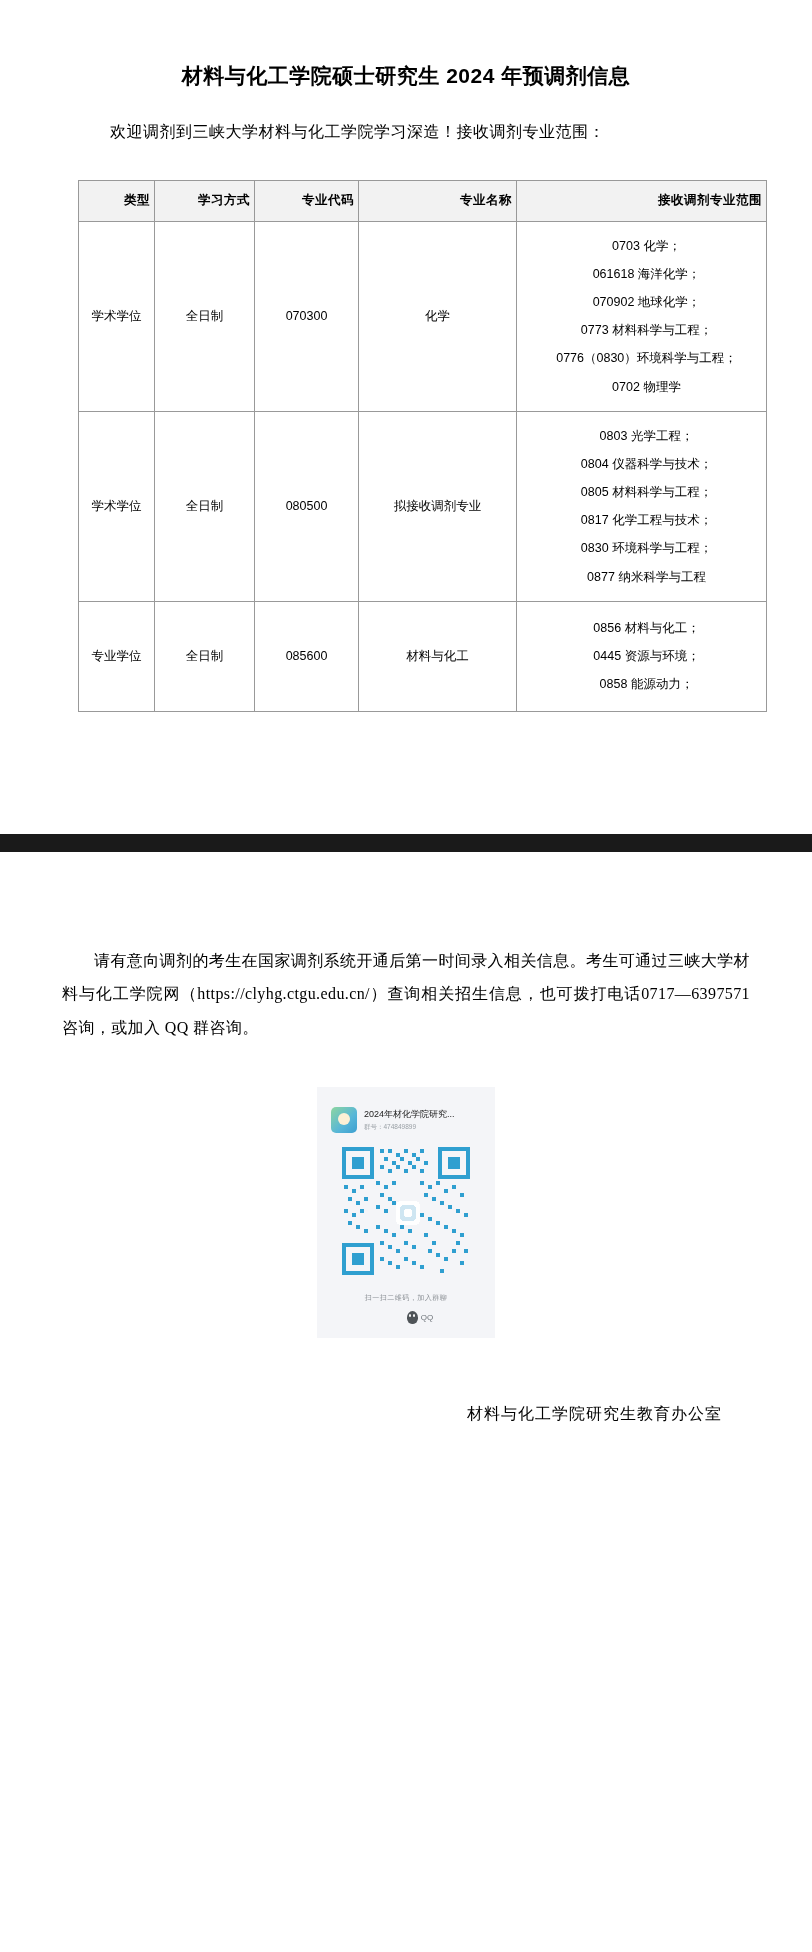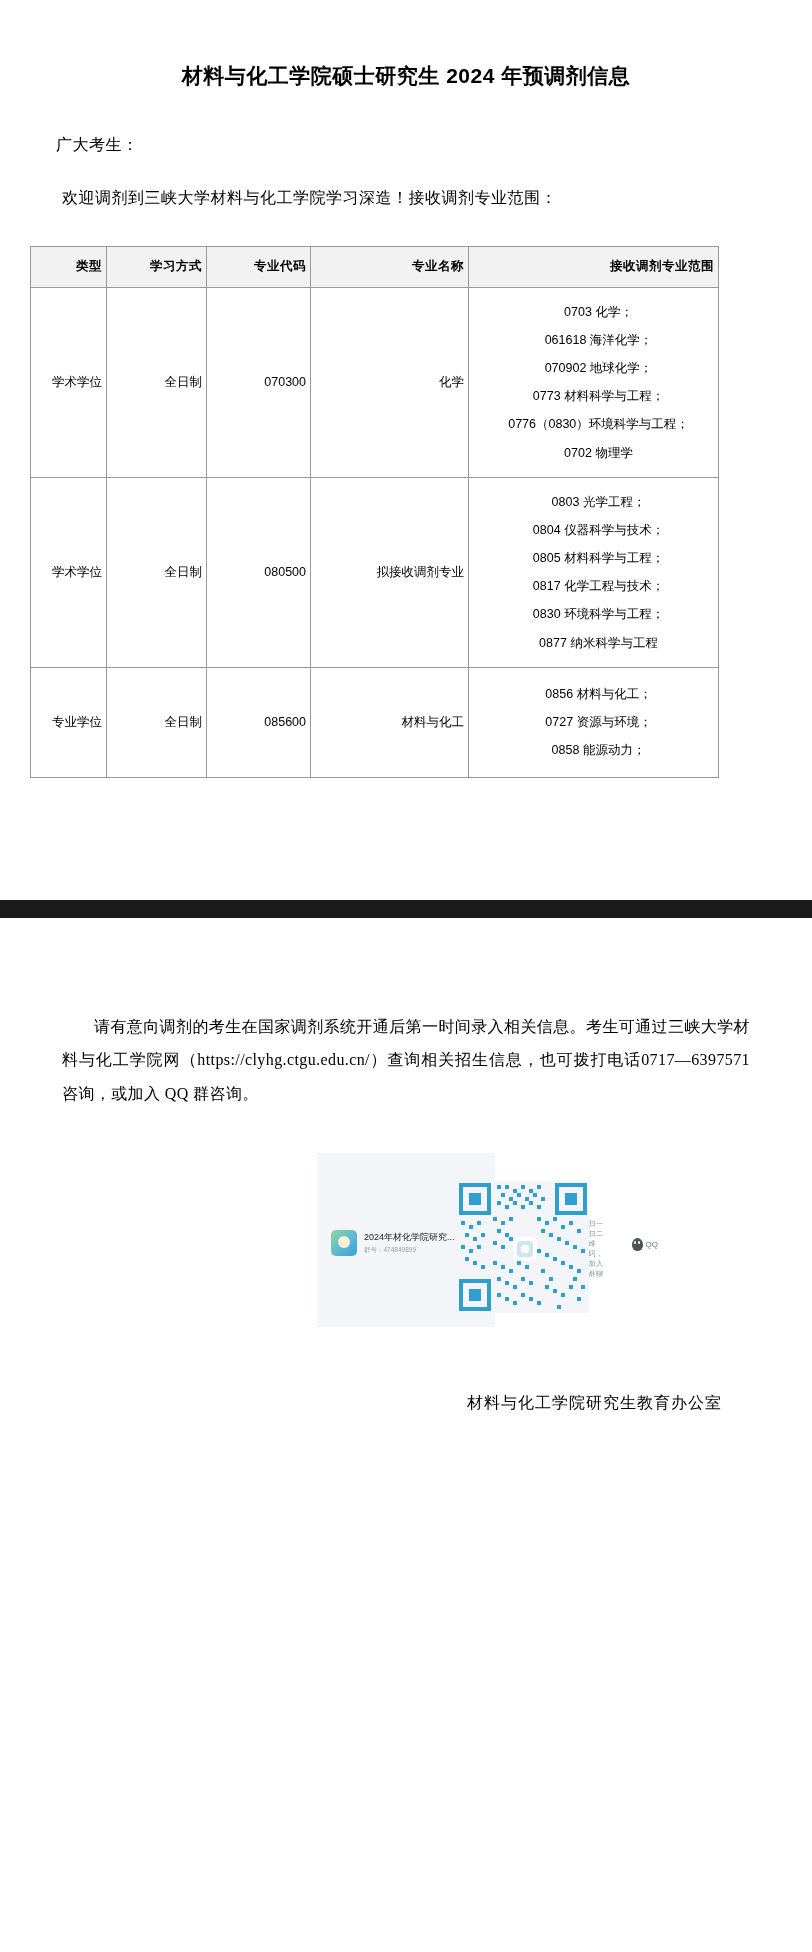--- a/index.html
+++ b/index.html
@@ -13,21 +13,21 @@
     font-family: "Liberation Serif", "DejaVu Serif", serif;
     color: #000000;
   }
   .page {
     position: relative;
     width: 812px;
     min-height: 1952px;
     box-sizing: border-box;
   }
   .section-top {
-    padding: 0 30px;
+    padding: 0 78px;
   }
   .doc-title {
     text-align: center;
     font-size: 21px;
     font-weight: bold;
     letter-spacing: 0.5px;
     margin: 62px 0 0 0;
     font-family: "Liberation Sans", sans-serif;
   }
   .salutation {
@@ -57,21 +57,21 @@
     padding: 6px 4px;
   }
   table.majors th {
     background: #f2f2f2;
     font-weight: bold;
     height: 28px;
     text-align: right;
     letter-spacing: 0.5px;
   }
   table.majors td.c {
-    text-align: right;
+    text-align: center;
   }
   table.majors td.scope {
     text-align: center;
     padding-left: 14px;
     line-height: 2.25;
   }
   col.c1 { width: 76px; }
   col.c2 { width: 100px; }
   col.c3 { width: 104px; }
   col.c4 { width: 158px; }
@@ -102,21 +102,21 @@
     display: flex;
     justify-content: center;
     margin-top: 42px;
   }
   .qr-card {
     width: 178px;
     background: #f4f5f8;
     padding: 16px 12px 14px 12px;
     box-sizing: border-box;
     display: flex;
-    flex-direction: row;
+    flex-direction: column;
     align-items: center;
   }
   .qr-head {
     display: flex;
     align-items: center;
     width: 100%;
     padding: 4px 2px 0 2px;
     box-sizing: border-box;
   }
   .qr-avatar {
@@ -215,21 +215,20 @@
 </style>
 </head>
 <body>
 
 <div class="page">
 
   <div class="section-top">
 
     <h1 class="doc-title">材料与化工学院硕士研究生 2024 年预调剂信息</h1>
 
-    <div class="salutation">广大考生：</div>
 
     <div class="intro">欢迎调剂到三峡大学材料与化工学院学习深造！接收调剂专业范围：</div>
 
     <table class="majors">
       <colgroup>
         <col class="c1">
           <col class="c2">
           <col class="c3">
           <col class="c4">
           <col class="c5">
@@ -272,21 +271,21 @@
             <div>0877 纳米科学与工程</div>
           </td>
         </tr>
         <tr style="height:110px;">
           <td class="c">专业学位</td>
           <td class="c">全日制</td>
           <td class="c">085600</td>
           <td class="c">材料与化工</td>
           <td class="scope">
             <div>0856 材料与化工；</div>
-            <div>0727 资源与环境；</div>
+            <div>0445 资源与环境；</div>
             <div>0858 能源动力；</div>
           </td>
         </tr>
       </tbody>
     </table>
   </div>
 
   <div class="divider"></div>
 
   <div class="section-bottom">

